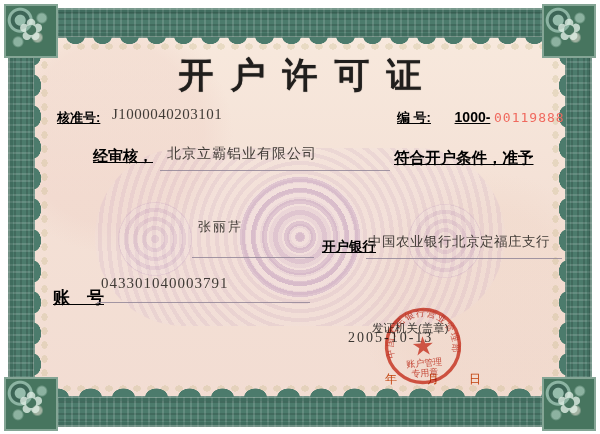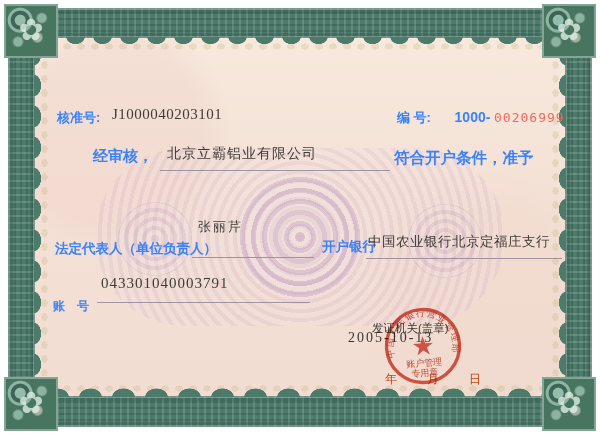--- a/index.html
+++ b/index.html
@@ -76,21 +76,21 @@
       radial-gradient(circle at 70% 26%, rgba(170,204,188,.7) 0 4px, transparent 6px),
       radial-gradient(circle at 26% 70%, rgba(170,204,188,.7) 0 4px, transparent 6px),
       #47755f;
     box-shadow:inset 0 0 0 2px rgba(226,238,230,.4);}
   .corner .flourish{position:absolute;left:50%;top:50%;transform:translate(-50%,-52%);
     font-size:30px;color:rgba(222,238,228,.8);line-height:1;}
   .c-tl{left:4px;top:4px;} .c-tr{right:4px;top:4px;}
   .c-bl{left:4px;bottom:3px;} .c-br{right:4px;bottom:3px;}
   
   .abs{position:absolute;white-space:nowrap;}
-  .lbl{font-weight:bold;color:#3b82f6;}
+  .lbl{font-weight:bold;color:#000000;text-decoration:underline;}
   .serif{font-family:"Liberation Serif",serif;color:#403b36;}
   .title{
     left:0;right:0;top:52px;text-align:center;
     font-size:35px;font-weight:bold;color:#201e1c;
     letter-spacing:17px;padding-left:17px;
     text-shadow:0 0 1px rgba(32,30,28,.6);
   }
   .rule{position:absolute;height:0;border-top:1.2px solid #8d8295;opacity:.8;}
   .serial-number{font-family:"DejaVu Sans Mono",monospace;color:#f0695e;letter-spacing:1px;}
   
@@ -129,43 +129,43 @@
   <div class="corner c-tr">
       <span class="flourish">✿</span>
     </div>
   <div class="corner c-bl">
       <span class="flourish">✿</span>
     </div>
   <div class="corner c-br">
       <span class="flourish">✿</span>
     </div>
 
+  <div class="abs title">开户许可证</div>
 
   <div class="abs lbl" style="left:57px;top:109px;font-size:13px;">核准号:</div>
   <div class="abs serif" style="left:112px;top:106px;font-size:15px;letter-spacing:.5px;">J1000040203101</div>
   <div class="abs" style="left:397px;top:109px;font-size:13px;">
     <span class="lbl">编  号:</span>
     <span class="lbl" style="font-size:14px;margin-left:20px;">1000-</span>
-    <span class="serial-number" style="font-size:13px;">00206999</span>
+    <span class="serial-number" style="font-size:13px;">00119888</span>
   </div>
 
   <div class="abs lbl" style="left:93px;top:147px;font-size:15px;">经审核，</div>
   <div class="abs serif" style="left:167px;top:145px;font-size:14px;letter-spacing:1px;">北京立霸铝业有限公司</div>
   <div class="rule" style="left:160px;top:170px;width:230px;"></div>
   <div class="abs lbl" style="left:394px;top:148px;font-size:15.5px;">符合开户条件，准予</div>
 
 
-  <div class="abs lbl" style="left:55px;top:240px;font-size:13.5px;">法定代表人（单位负责人）</div>
   <div class="abs serif" style="left:198px;top:218px;font-size:13px;letter-spacing:2px;">张丽芹</div>
   <div class="rule" style="left:192px;top:257px;width:122px;"></div>
   <div class="abs lbl" style="left:322px;top:238px;font-size:13.5px;">开户银行</div>
   <div class="abs serif" style="left:368px;top:233px;font-size:13.5px;letter-spacing:.5px;">中国农业银行北京定福庄支行</div>
   <div class="rule" style="left:366px;top:258px;width:196px;"></div>
 
-  <div class="abs lbl" style="left:53px;top:298px;font-size:12px;">账　号</div>
+  <div class="abs lbl" style="left:53px;top:286px;font-size:17px;">账　号</div>
   <div class="abs serif" style="left:101px;top:275px;font-size:15px;letter-spacing:1px;">043301040003791</div>
   <div class="rule" style="left:97px;top:302px;width:213px;"></div>
 
   <div class="abs issuer-label">发证机关(盖章)</div>
   <div class="abs issue-date">2005-10-13</div>
   <div class="abs date-units">年　　月　　日</div>
 
   <div class="seal">
     <svg width="80" height="80" viewBox="0 0 80 80">
       <circle cx="40" cy="40" r="36.5" fill="none" stroke="#d23c2a" stroke-width="3.4" opacity="0.88"></circle>

